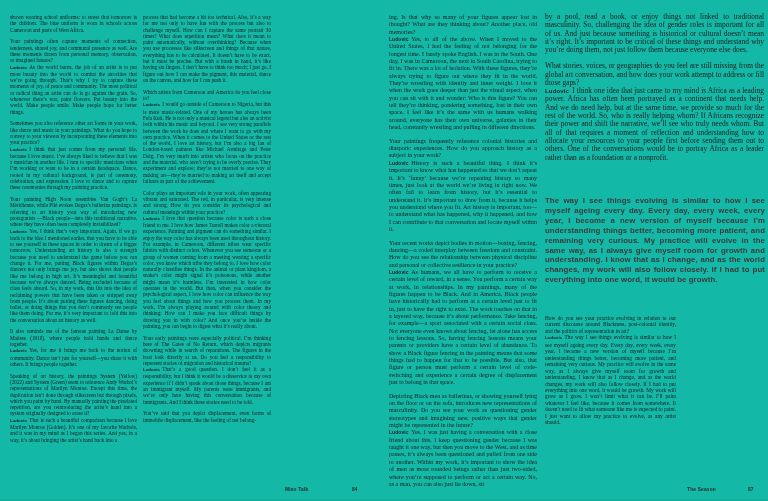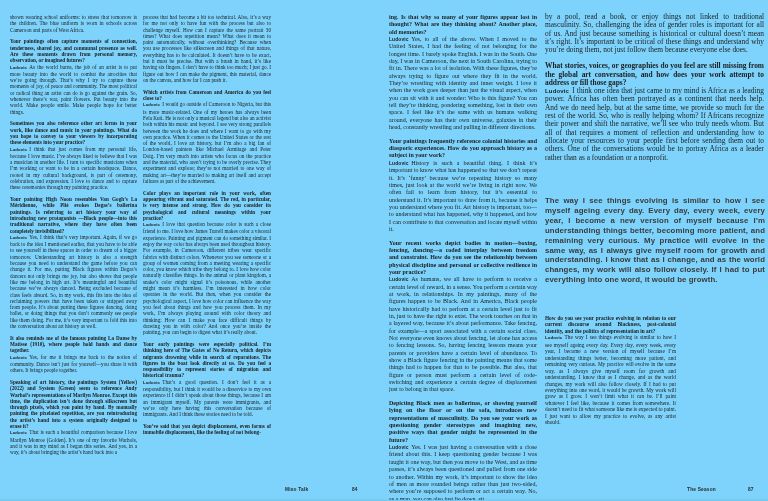--- a/index.html
+++ b/index.html
@@ -1,27 +1,27 @@
 <!DOCTYPE html>
 <html lang="en"><head>
 <meta charset="utf-8">
 <style>
   html,body{margin:0;padding:0;background:#ffffff;}
   .spread{
     position:relative; width:768px; height:501px;
-    background:#7dd3fc; overflow:hidden;
+    background:#14b8a6; overflow:hidden;
     font-family:"Liberation Serif", serif;
     color:#1d1d1d;
     -webkit-hyphens:auto; hyphens:auto;
   }
   .col{
     position:absolute; text-align:justify; overflow:hidden;
   }
   .col p{margin:0; padding:0;}
-  .col p.q, .col p.qc{font-weight:bold;}
+  .col p.q, .col p.qc{font-weight:normal;}
   .col p.q:not(:first-child){margin-top:1.05em;}
   .col p.c{margin:0;}
   .col p.c + p.q{margin-top:1.05em;}
   .speaker{
     font-family:"Liberation Sans", sans-serif;
     font-weight:bold; font-size:0.82em;
     margin-right:0.55em; letter-spacing:0.02em;
   }
   #col1{left:10px; top:14px; width:127px; height:486px; font-size:5.2px; line-height:6.3px;}
   #col2{left:143px; top:14px; width:128px; height:486px; font-size:5.2px; line-height:6.3px;}

